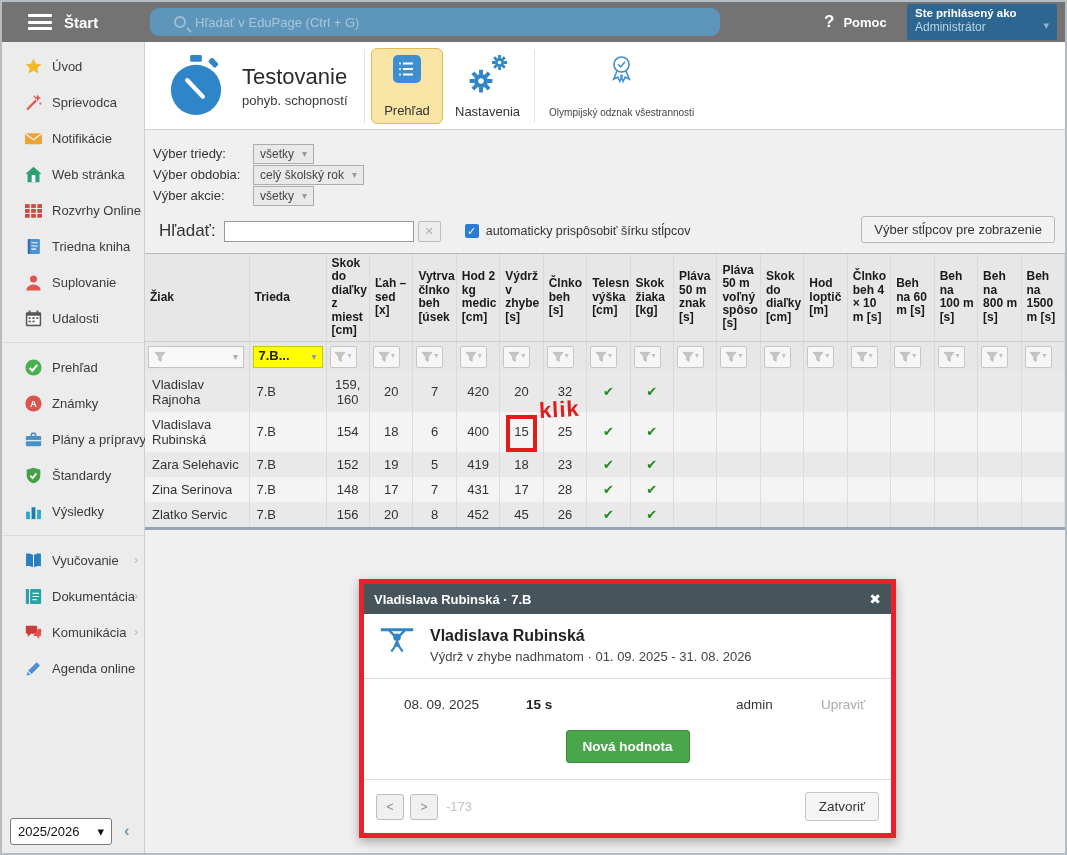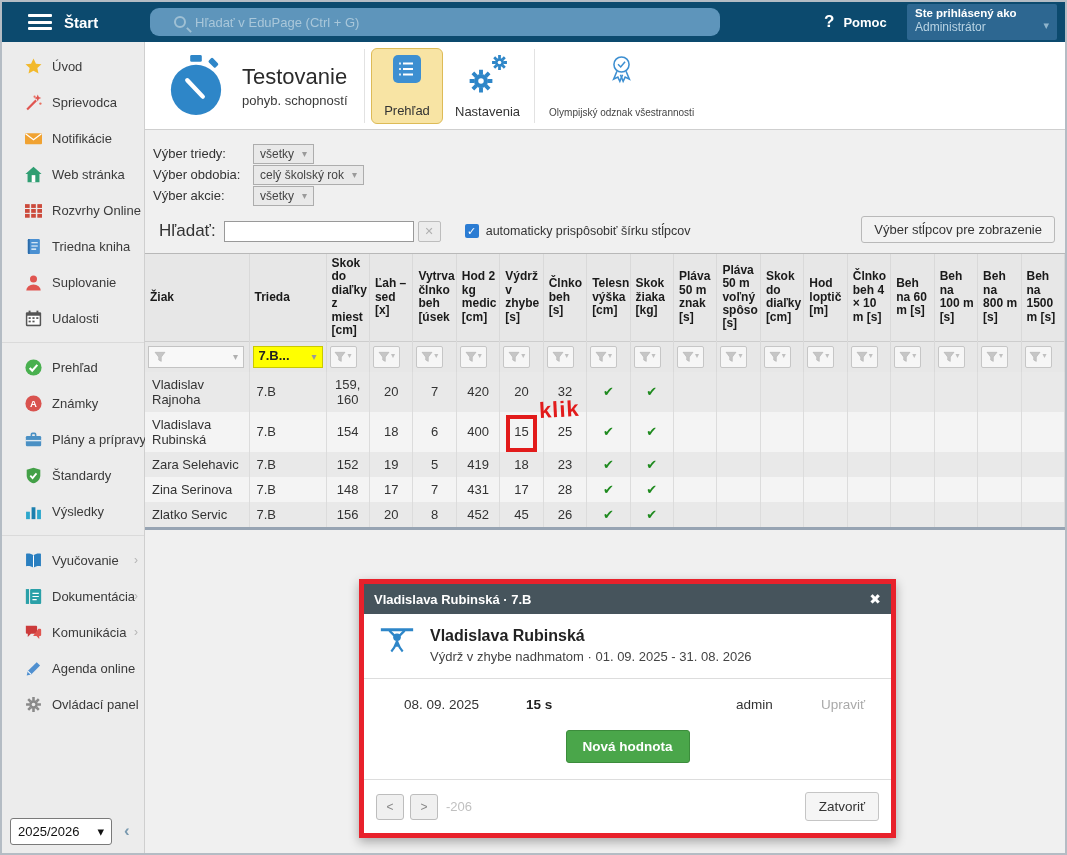--- a/index.html
+++ b/index.html
@@ -1,21 +1,21 @@
 <!DOCTYPE html>
 <html><head>
 <meta charset="utf-8">
 <style>
   * { box-sizing: border-box; margin: 0; padding: 0; }
   body { font-family: "Liberation Sans", "DejaVu Sans", sans-serif; background:#d8d8d8; }
   .window { position:relative; width:1067px; height:855px; background:#f0f0f0;
             border:2px solid #b4bcc4; overflow:hidden; }
 
   
-  .topbar { position:absolute; left:0; top:0; width:100%; height:40px; background:#0c4a6e;
+  .topbar { position:absolute; left:0; top:0; width:100%; height:40px; background:#737373;
             display:flex; align-items:center; }
   .burger { width:24px; height:16px; margin-left:26px; display:flex; flex-direction:column;
             justify-content:space-between; cursor:pointer; }
   .burger i { display:block; height:3px; background:#fff; border-radius:1px; }
   .start-label { color:#fff; font-weight:bold; font-size:15px; margin-left:12px; }
   .search-pill { position:absolute; left:148px; top:6px; width:570px; height:28px;
                  background:#5e95bb; border-radius:9px; display:flex; align-items:center;
                  padding-left:24px; }
   .search-pill .mag { width:12px; height:12px; border:2px solid #9fc0d4; border-radius:50%;
                  position:relative; margin-right:9px; }
@@ -354,32 +354,20 @@
           </div>
           <div class="sidebar-item">
             <span class="sicon">
               <svg viewBox="0 0 16 16">
                 <path fill="#5090d0" d="M1.6 14.6l1-4.2L11 2l3.2 3.2-8.4 8.4z"></path>
                 <path d="M2.6 10.4l3.2 3.2" stroke="#fff" stroke-width="1"></path>
               </svg>
             </span>
             <span class="slabel">Agenda online</span>
           </div>
-          <div class="sidebar-item">
-            <span class="sicon">
-              <svg viewBox="0 0 16 16">
-                <g stroke="#8a8a8a" stroke-width="2.4">
-                  <path d="M8 1v3M8 12v3M1 8h3M12 8h3M3 3l2.1 2.1M10.9 10.9L13 13M13 3l-2.1 2.1M5.1 10.9L3 13"></path>
-                </g>
-                <circle cx="8" cy="8" r="4.2" fill="#8a8a8a"></circle>
-                <circle cx="8" cy="8" r="1.7" fill="#ececec"></circle>
-              </svg>
-            </span>
-            <span class="slabel">Ovládací panel</span>
-          </div>
         </div>
       </div>
     <div class="sidebar-bottom">
       <div class="year-select">
         <b>2025/2026</b>
         <span>▾</span>
       </div>
       <span class="collapse">‹</span>
     </div>
   </div>
@@ -780,18 +768,18 @@
         <span class="rec-date">08. 09. 2025</span>
         <span class="rec-value">15 s</span>
         <span class="rec-author">admin</span>
         <span class="rec-edit">Upraviť</span>
       </div>
       <button class="new-value-btn">Nová hodnota</button>
     </div>
     <div class="modal-footer">
       <button class="pg-btn">&lt;</button>
       <button class="pg-btn">&gt;</button>
-      <span class="pg-count">-206</span>
+      <span class="pg-count">-173</span>
       <button class="close-btn">Zatvoriť</button>
     </div>
   </div>
 
 </div>
 
 </body></html>

